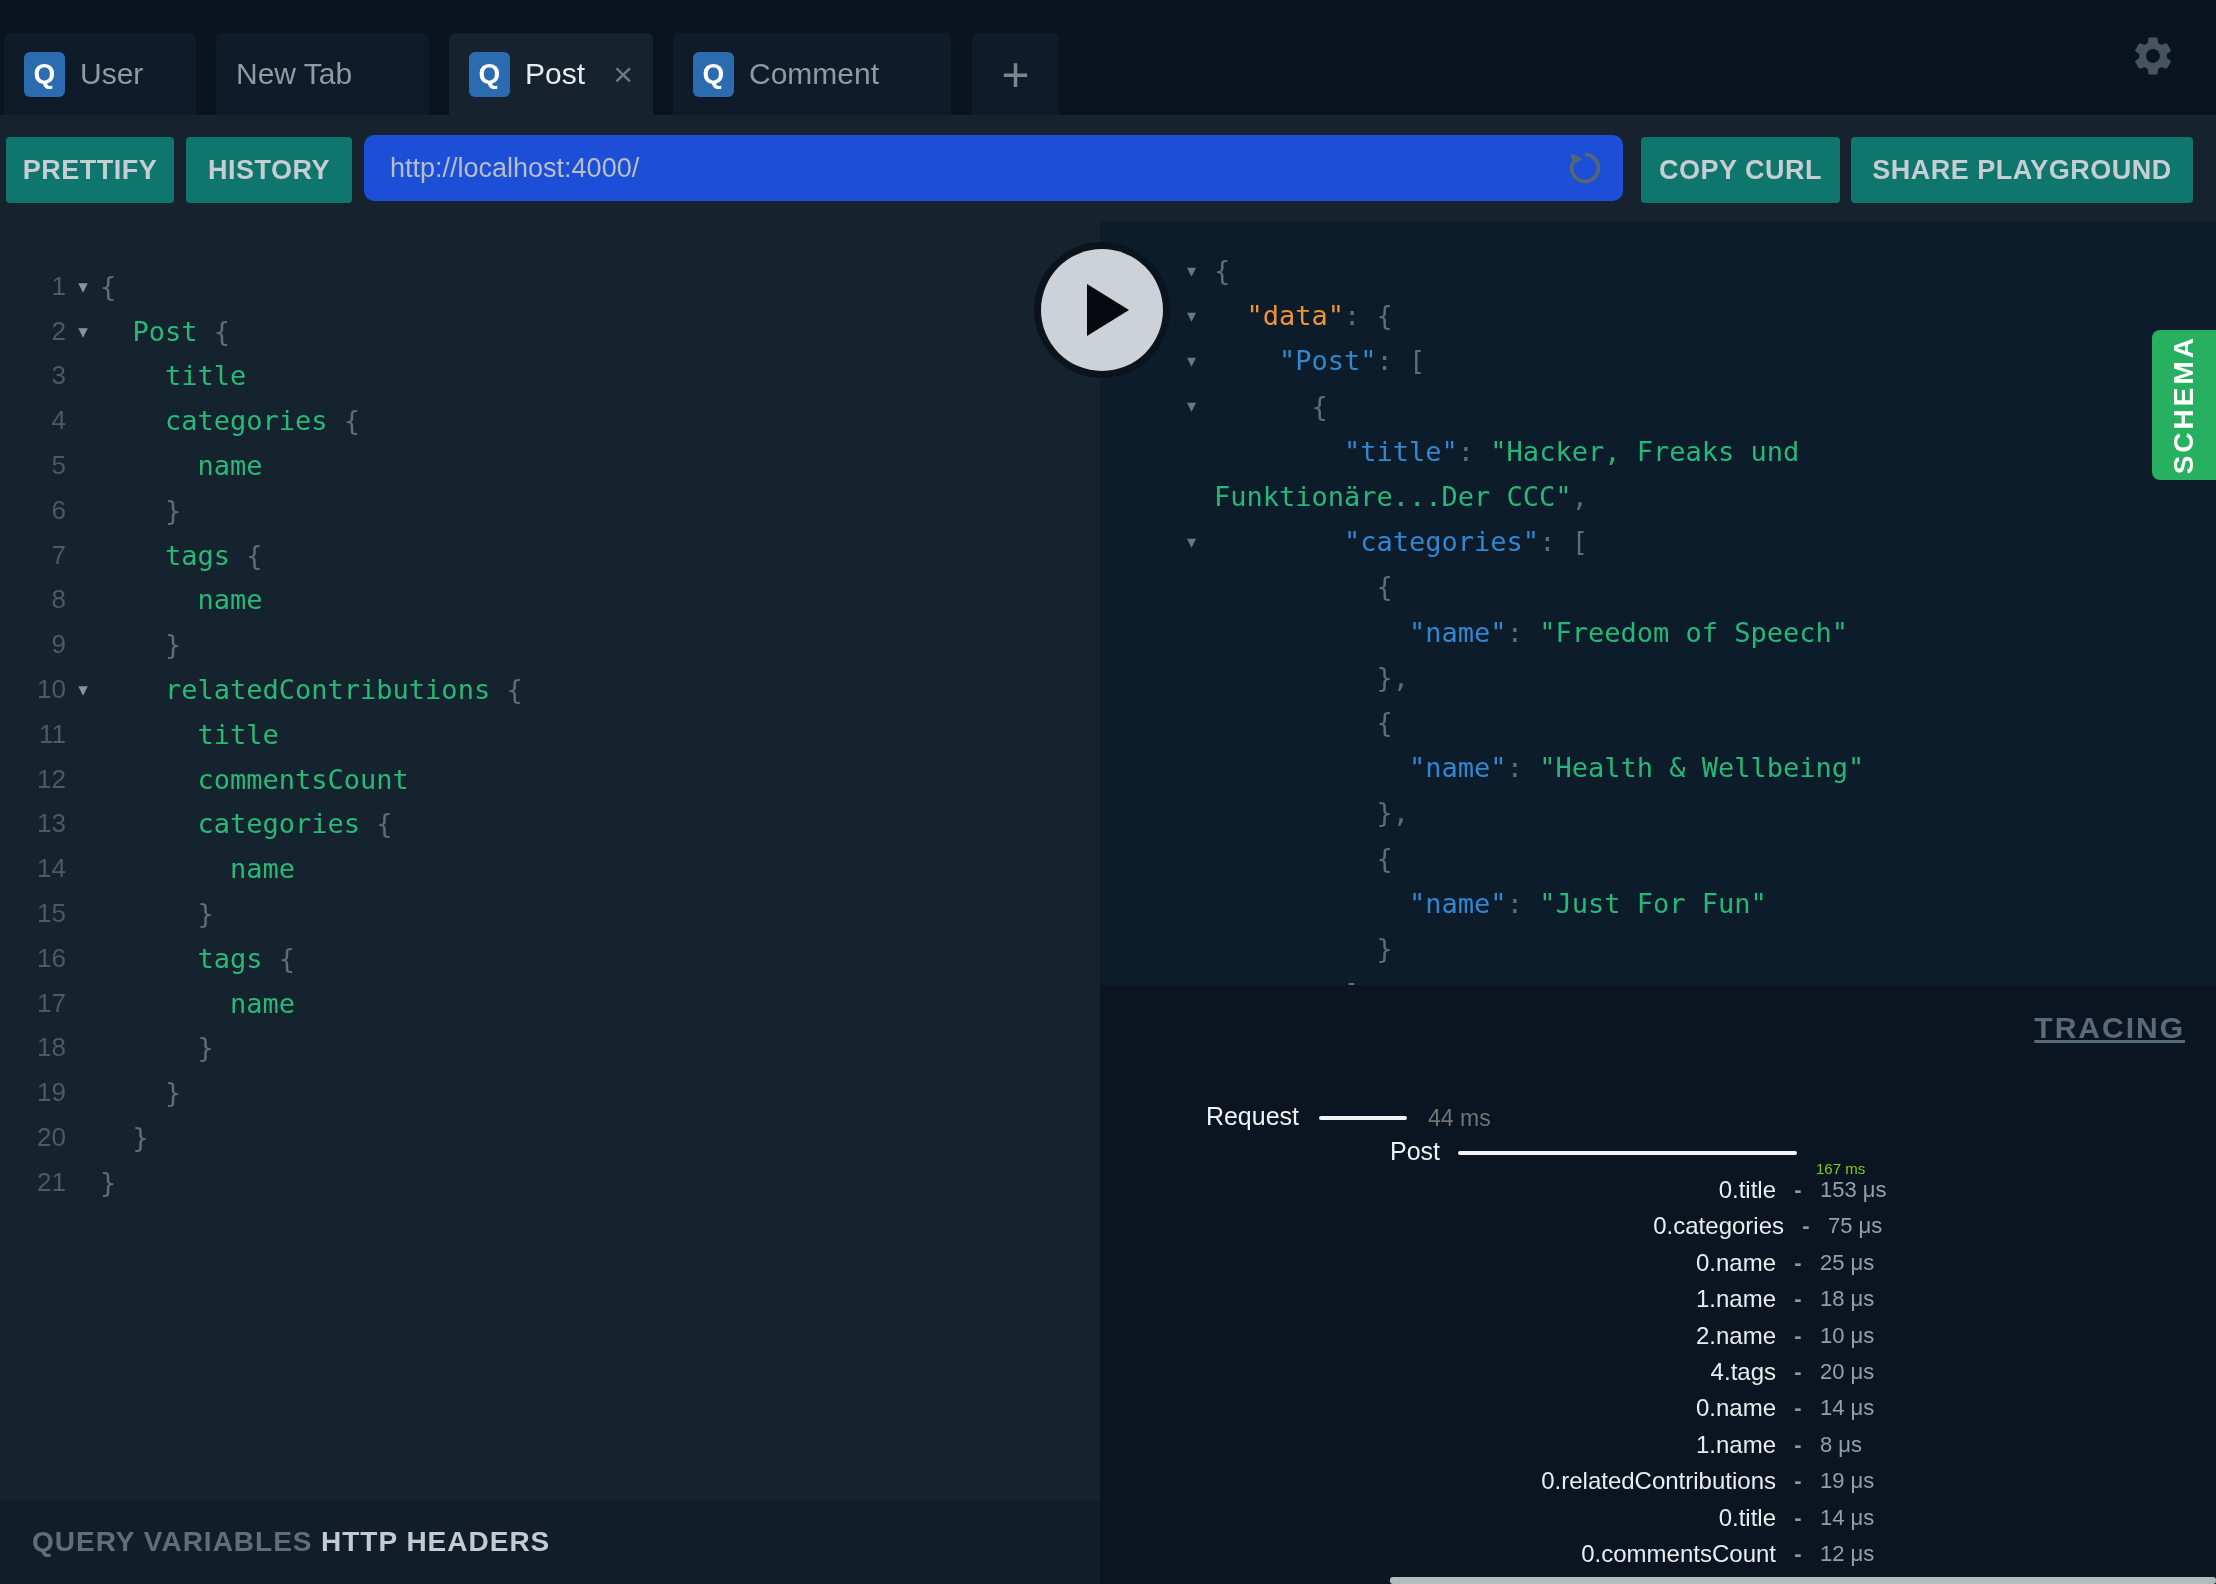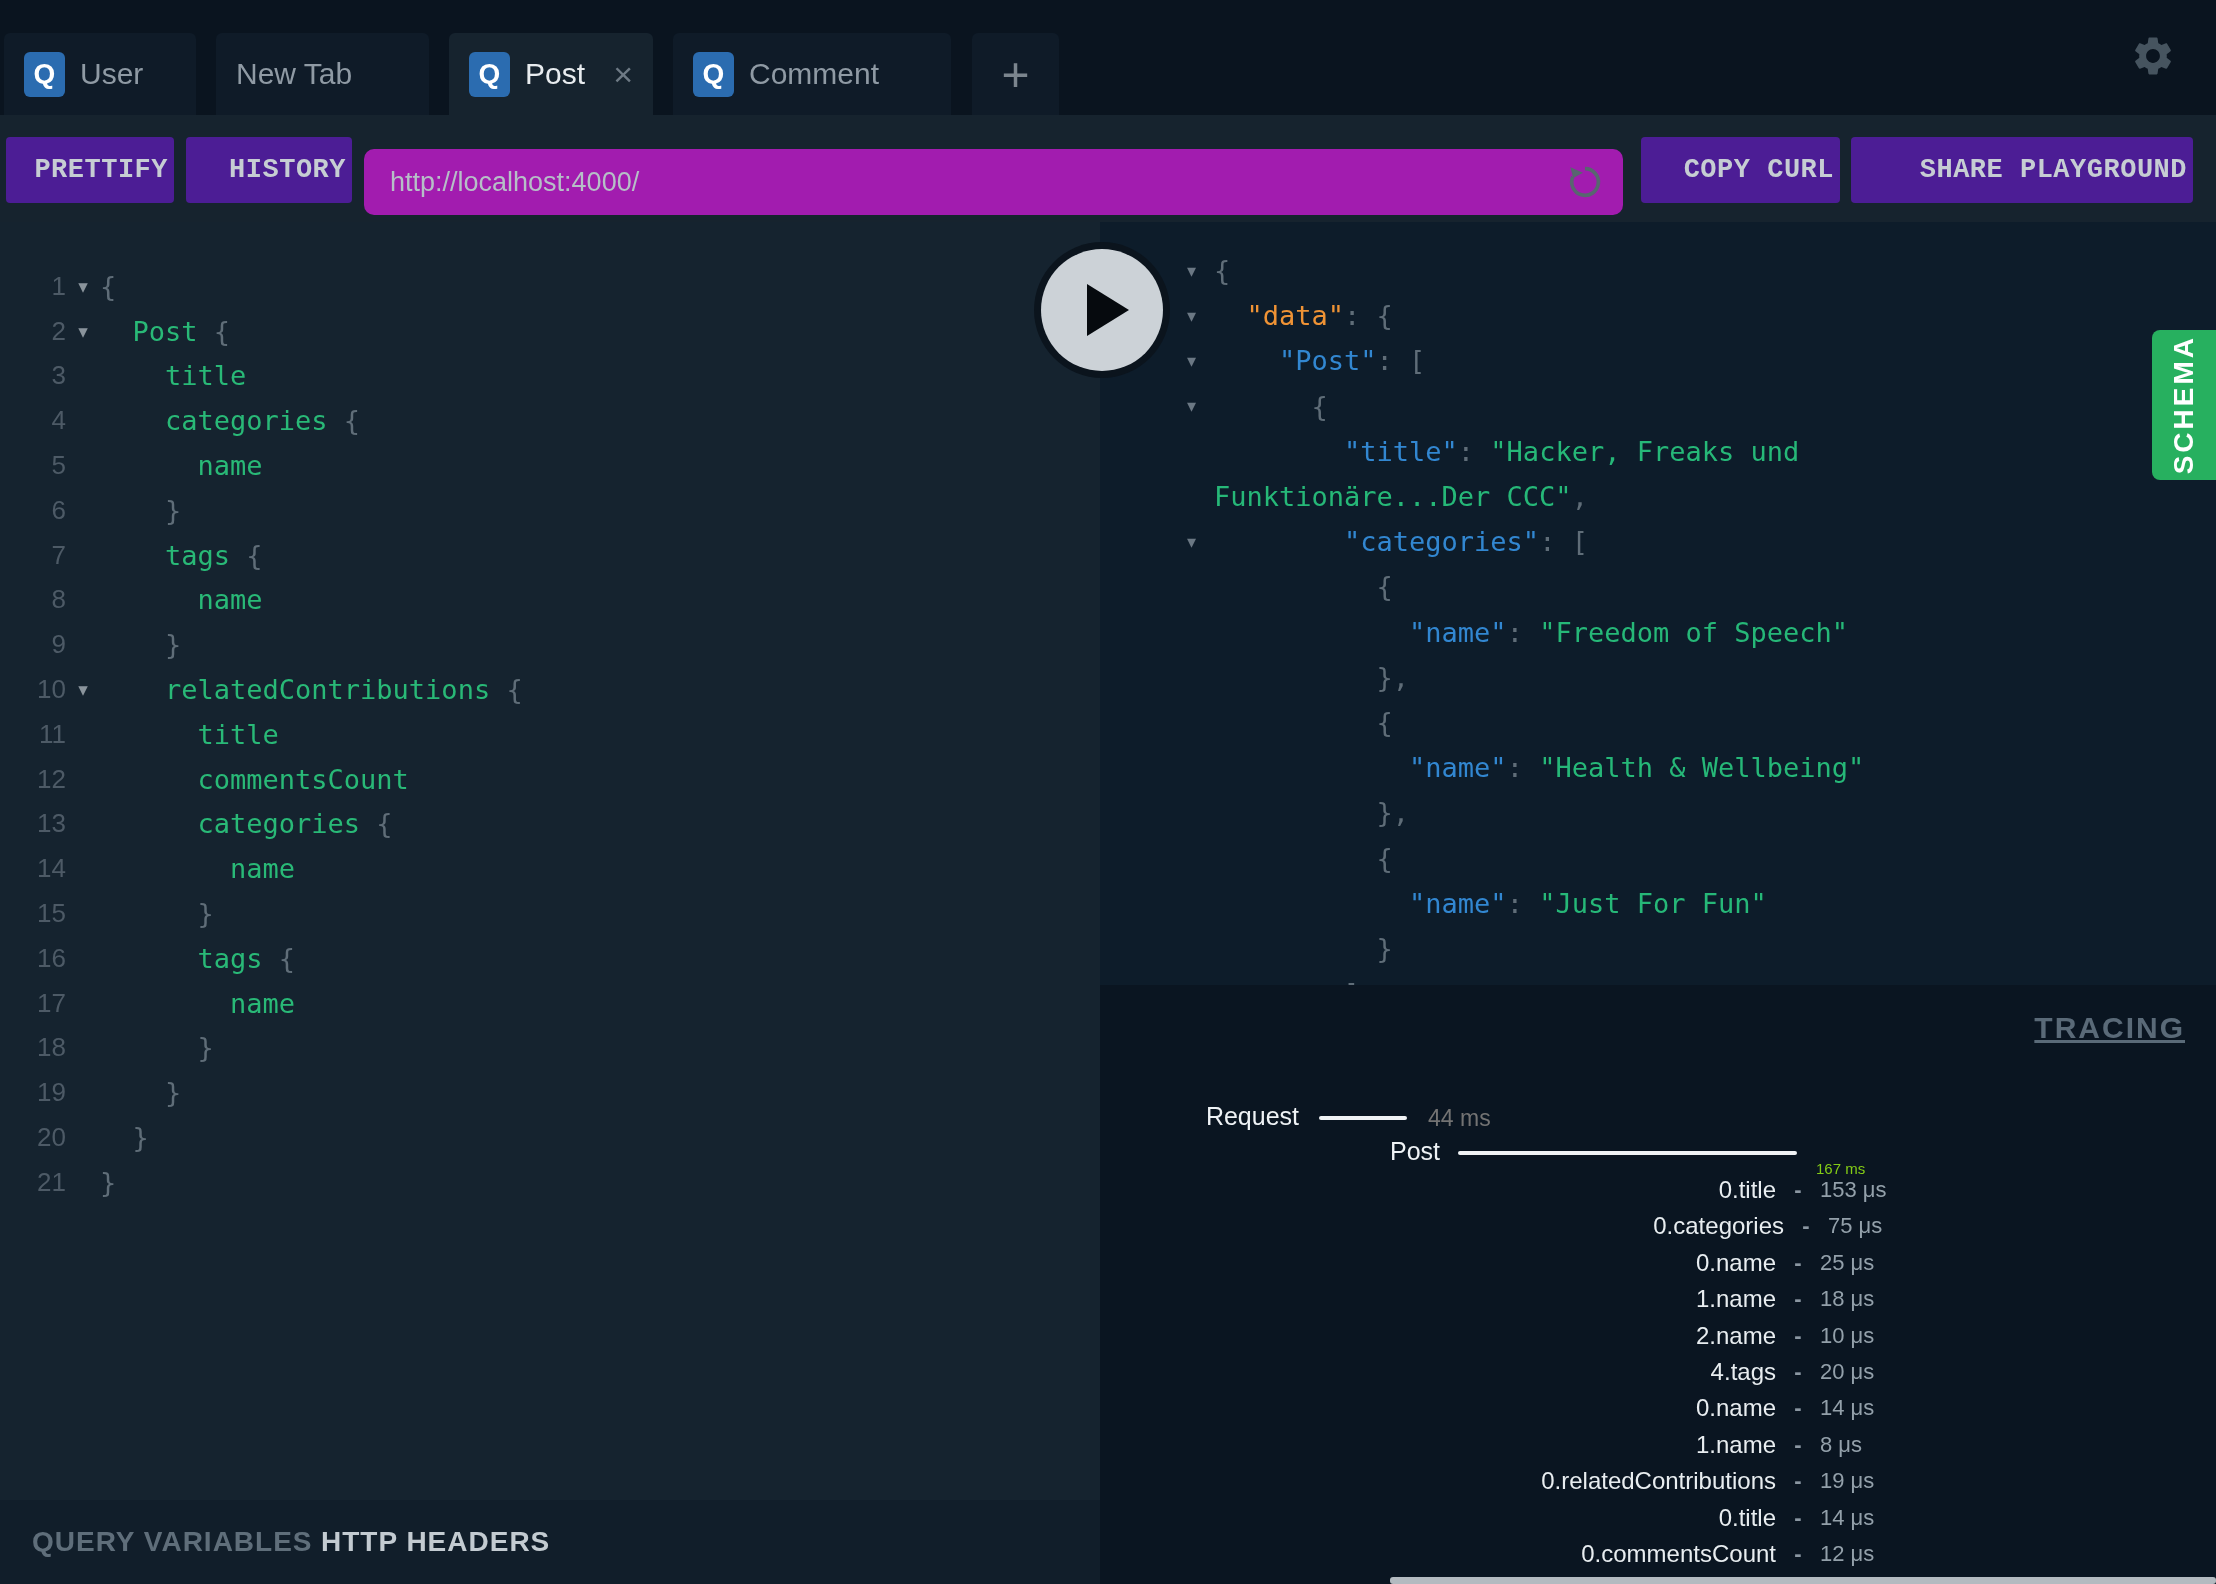--- a/index.html
+++ b/index.html
@@ -16,28 +16,28 @@
           margin-right:15px;flex:none;}
   .tlabel{font-size:30px;color:#8f9aa4;white-space:nowrap;}
   .tab.active .tlabel{color:#e8ecef;}
   .tclose{margin-left:auto;color:#6e7a85;font-size:34px;line-height:1;padding-left:12px;}
   .add-tab{position:absolute;left:972px;top:33px;width:87px;height:82px;background:#0f1b28;
            border:none;border-radius:6px 6px 0 0;color:#7b858e;font-size:48px;font-weight:300;
            display:flex;align-items:center;justify-content:center;cursor:pointer;font-family:inherit;}
   .gear{position:absolute;left:2130px;top:33px;width:46px;height:46px;cursor:pointer;}
   
   .toolbar{position:absolute;left:0;top:115px;width:2216px;height:107px;background:#16232e;}
-  .tbtn{position:absolute;top:22px;height:66px;background:#4c1d95;border:none;border-radius:4px;
+  .tbtn{position:absolute;top:22px;height:66px;background:#0f766e;border:none;border-radius:4px;
         color:#c6cdd3;font-weight:600;font-size:27px;letter-spacing:.5px;cursor:pointer;
-        font-family:Liberation Mono, monospace;text-align:right;}
+        font-family:Liberation Sans, sans-serif;}
   .btn-prettify{left:6px;width:168px;}
   .btn-history{left:186px;width:166px;}
   .btn-copycurl{left:1641px;width:199px;}
   .btn-share{left:1851px;width:342px;}
-  .urlwrap{position:absolute;left:364px;top:34px;width:1259px;height:66px;background:#a21caf;
+  .urlwrap{position:absolute;left:364px;top:20px;width:1259px;height:66px;background:#1d4ed8;
            border-radius:10px;display:flex;align-items:center;}
   .urlinput{flex:1;background:transparent;border:none;outline:none;color:#b6bfc7;font-size:27px;
             padding:0 0 0 26px;font-family:"Liberation Sans",sans-serif;}
   .undo{width:40px;height:40px;margin-right:18px;flex:none;cursor:pointer;}
   
   .editor-pane{position:absolute;left:0;top:222px;width:1100px;height:1278px;background:#15232f;
                overflow:hidden;cursor:text;}
   .editor-lines{padding-top:42px;}
   .eline{display:flex;height:44.8px;align-items:center;font-family:"DejaVu Sans Mono",monospace;
          font-size:27px;}

